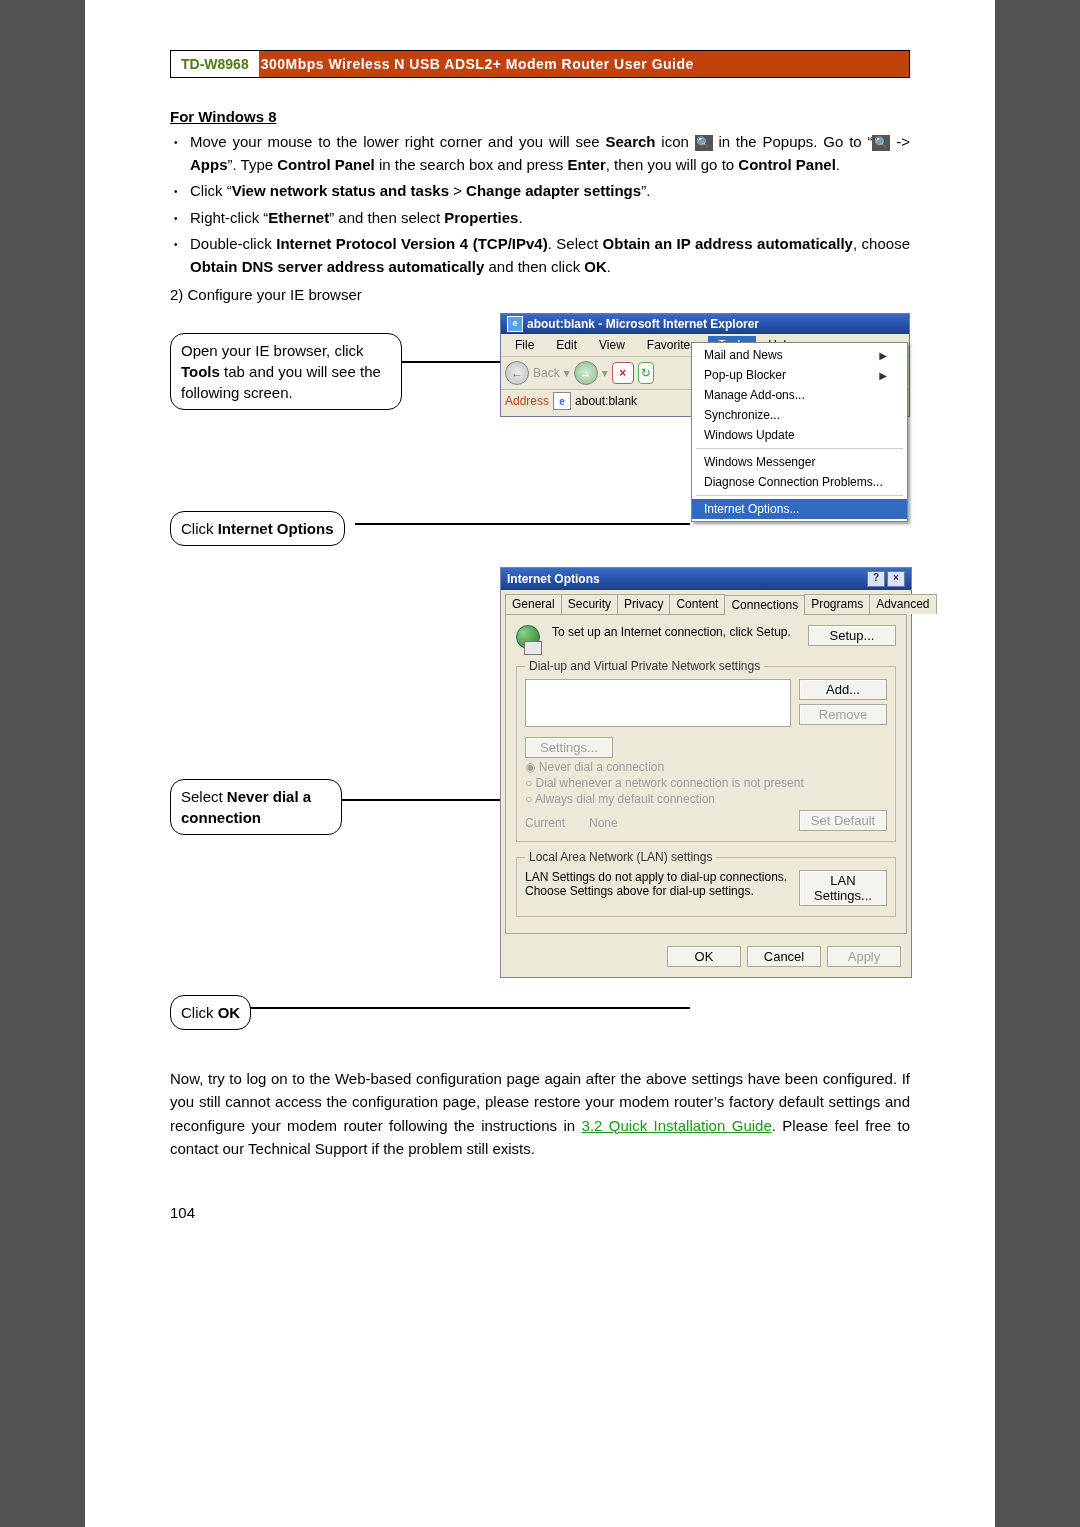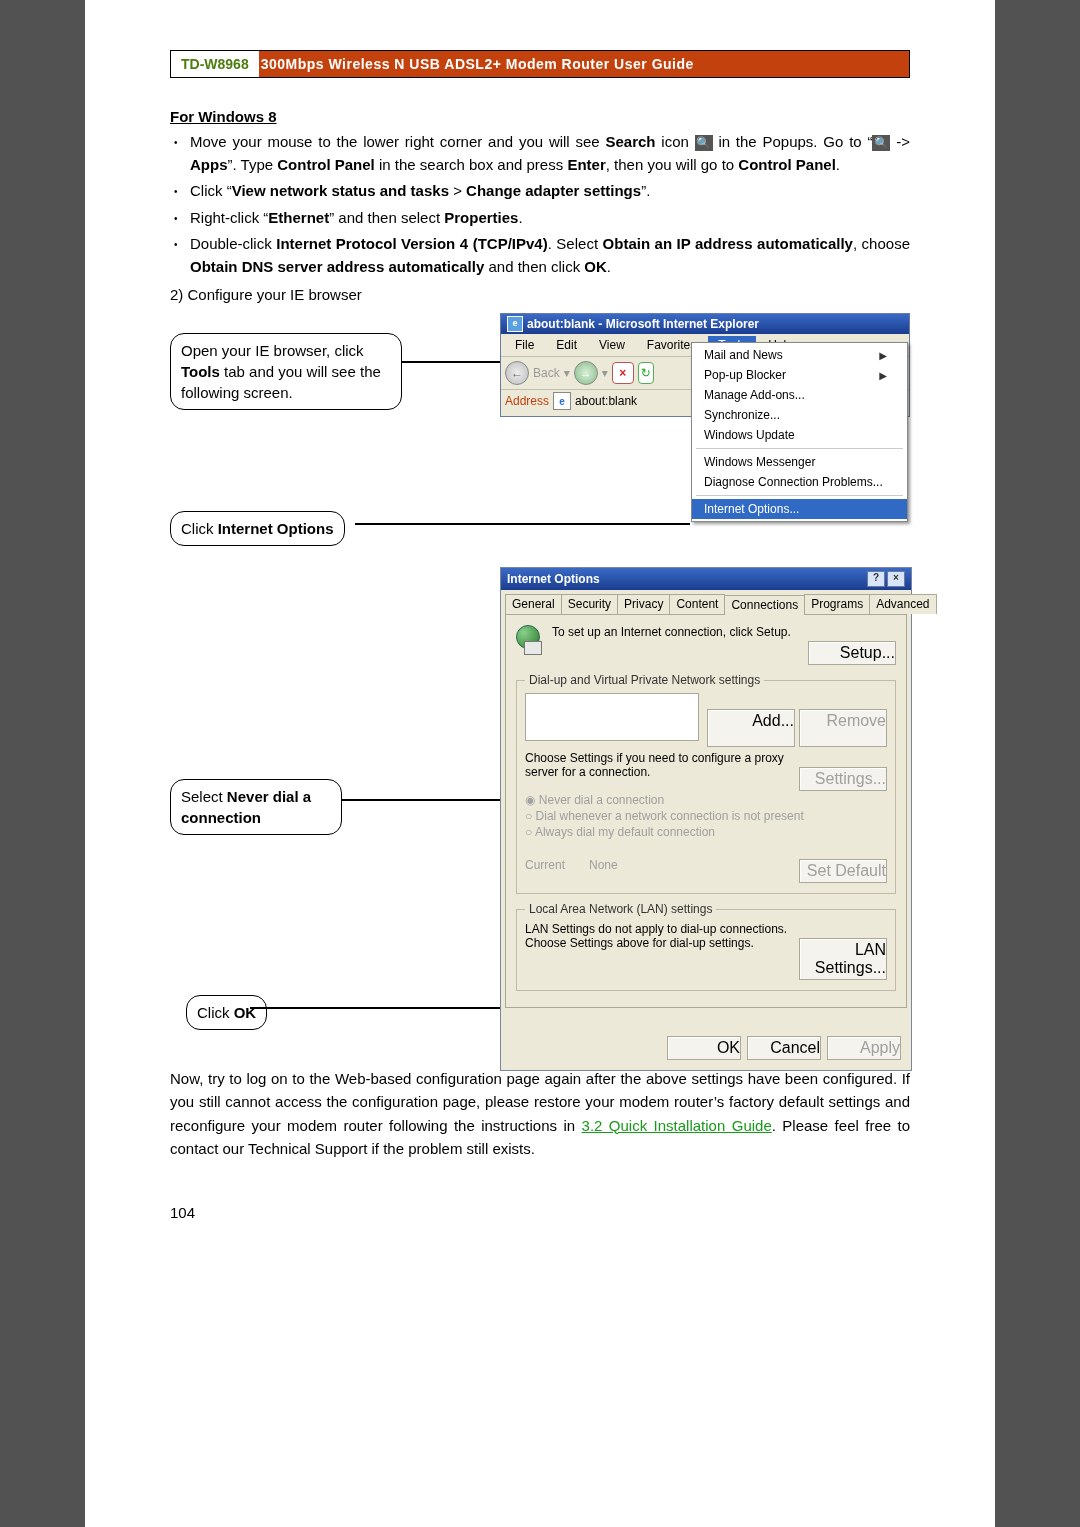--- a/index.html
+++ b/index.html
@@ -195,28 +195,28 @@
   .io-titlebar .ctrls { display:flex; gap:2px; }
   .io-titlebar .ctrls span { width:16px;height:14px;background:#d8e4f8;border:1px solid #6a7aa0;color:#333;font-size:10px;text-align:center;line-height:12px; font-weight:bold;}
   .io-tabs { display:flex; padding:4px 4px 0 4px; gap:0; font-size:12px; }
   .io-tabs .tab { border:1px solid #aca899; border-bottom:none; padding:2px 6px; background:#ece9d8; margin-right:-1px; }
   .io-tabs .tab.active { background:#ece9d8; position:relative; top:1px; padding-bottom:3px; }
   .io-body { border:1px solid #aca899; margin:0 4px 4px 4px; padding:10px 10px 8px 10px; background:#ece9d8; }
   .io-row { display:flex; align-items:flex-start; gap:8px; margin-bottom:8px; }
   .io-icon { width:28px;height:26px; }
   .io-icon .globe { width:22px;height:22px;border-radius:50%;background: radial-gradient(circle at 30% 30%, #8ad08a, #2a7a2a); border:1px solid #265; position:relative;}
   .io-icon .mon { width:16px;height:12px;background:#e8e8e8;border:1px solid #777; position:relative; top:-8px; left:8px;}
-  .io-btn { border:1px solid #aca899; background:#f4f3ee; padding:2px 0; width:86px; text-align:right; font-size:16px; box-shadow:1px 1px 0 #fff inset;margin-top:16px;}
+  .io-btn { border:1px solid #aca899; background:#f4f3ee; padding:2px 0; width:86px; text-align:center; font-size:13px; box-shadow:1px 1px 0 #fff inset;}
   .io-btn.disabled { color:#a0a0a0; }
   fieldset.io-fs { border:1px solid #c0bba8; padding:6px 8px 10px 8px; margin:6px 0 8px 0; }
   fieldset.io-fs legend { font-size:12px; color:#333; padding:0 4px;}
   .io-list {
     border:1px solid #aca899; background:#fff; height:46px; margin-bottom:6px;
   }
-  .io-rightcol { display:flex; flex-direction:row; gap:4px; }
+  .io-rightcol { display:flex; flex-direction:column; gap:4px; }
   .io-radio { display:block; margin:2px 0; color:#a0a0a0; }
   .io-current { display:flex; gap:24px; color:#a0a0a0; margin-top:4px;}
   .io-bottom { display:flex; justify-content:flex-end; gap:6px; padding:8px 10px 10px 0; }
 
   .closing { margin-top: 40px; line-height:1.55; text-align:justify; }
   .closing a { color:#179b1a; text-decoration:underline; }
   .pagenum { text-align:left; margin-top:44px; font-size:15px; }
 
   .just { text-align: justify; }
 </style>
@@ -317,21 +317,21 @@
             <span>Internet Options...</span>
           </div>
       </div>
     </div>
   </div>
 
   <div class="io-area">
     <div class="callout" style="left:0;top:212px;width:150px">
       <span>Select </span><span class="bold">Never dial a connection</span>
     </div>
-    <div class="callout" style="left:16px;top:428px;">
+    <div class="callout" style="left:0;top:428px;">
       <span>Click </span><span class="bold">OK</span>
     </div>
     <div class="lead-line" style="left:172px;top:232px;width:160px"></div>
     <div class="lead-line" style="left:80px;top:440px;width:440px"></div>
 
     <div class="io-dialog">
       <div class="io-titlebar">
         <span>Internet Options</span>
         <span class="ctrls">
           <span>?</span>
@@ -360,21 +360,20 @@
         <fieldset class="io-fs">
           <legend>Dial-up and Virtual Private Network settings</legend>
           <div style="display:flex; gap:8px;">
             <div class="io-list" style="flex:1"></div>
             <div class="io-rightcol">
               <div class="io-btn">Add...</div>
               <div class="io-btn disabled">Remove</div>
             </div>
           </div>
           <div style="display:flex; gap:8px; align-items:flex-start; margin-top:4px;">
-            <div style="flex:1">Choose Settings if you need to configure a proxy server for a connection.</div>
             <div class="io-btn disabled">Settings...</div>
           </div>
           <label class="io-radio">◉ <span>Never dial a connection</span></label>
           <label class="io-radio">○ <span>Dial whenever a network connection is not present</span></label>
           <label class="io-radio">○ <span>Always dial my default connection</span></label>
           <div style="display:flex; justify-content:space-between; align-items:center; margin-top:4px;">
             <div class="io-current">
               <span>Current</span>
                 <span>None</span>
             </div>

